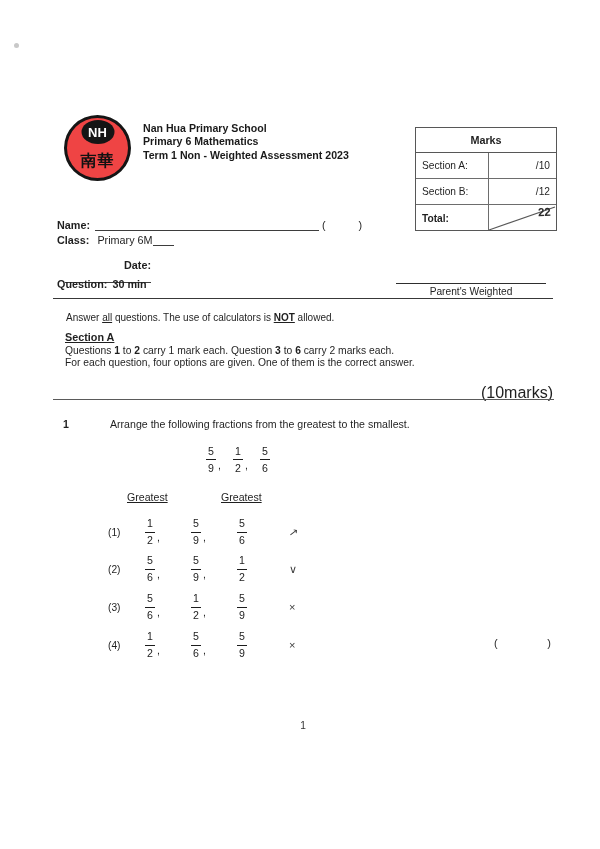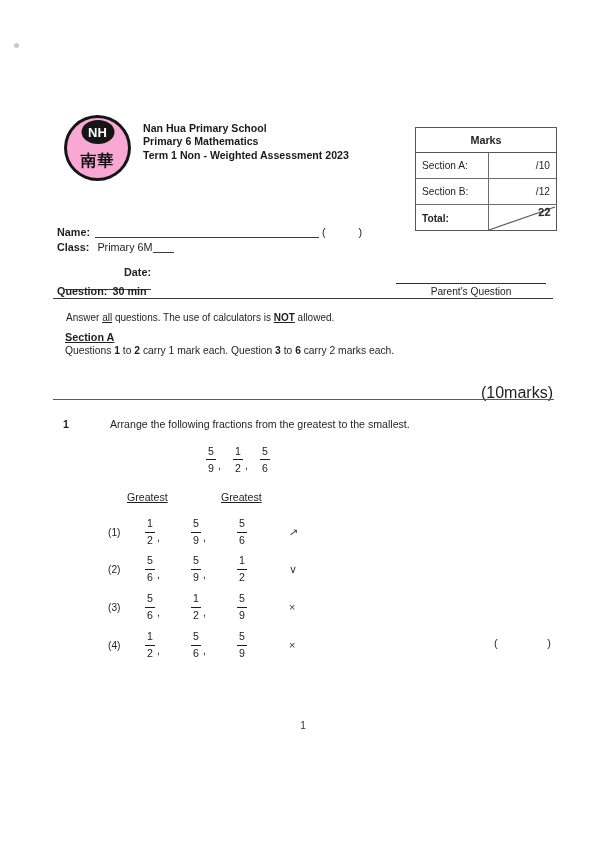--- a/index.html
+++ b/index.html
@@ -12,21 +12,21 @@
   .abs { position:absolute; }
   .b { font-weight:bold; }
   .u { text-decoration:underline; }
 
   
   #speck { left:14px; top:43px; width:5px; height:5px; border-radius:50%;
            background:#9a9a9a; opacity:.55; }
 
   
   #logo { left:64px; top:115px; width:67px; height:66px;
-          border:3.5px solid #151515; border-radius:50%; background:#f9a8d4; }
+          border:3.5px solid #151515; border-radius:50%; background:#ef4444; }
   #logo-oval { position:absolute; left:50%; transform:translateX(-50%); top:2px;
           width:33px; height:24px; background:#151515; border-radius:50%;
           color:#fff; font-weight:bold; font-size:13px;
           display:flex; align-items:center; justify-content:center; }
   #logo-cn { position:absolute; left:0; right:0; bottom:6px; text-align:center;
           font-weight:bold; font-size:16px; letter-spacing:1px; color:#111; }
 
   
   #header-block { left:143px; top:122px; font-size:10.6px; font-weight:bold;
           line-height:13.4px; color:#1a1a1a; }
@@ -43,21 +43,21 @@
   #marks-row-a, #marks-row-b { border-bottom:1.1px solid #6d6d6d; }
   #marks-vline { position:absolute; left:72px; top:25px; bottom:0; width:1.1px;
           background:#6d6d6d; }
   #total-cell { position:relative; flex:1; height:100%; }
   #total-cell svg { position:absolute; left:0; top:0; }
   #total-value { position:absolute; right:5px; top:1px; font-weight:bold;
           font-size:11.5px; transform:rotate(-3deg); color:#2b2b2b; }
   #marks-row-total .lbl { font-weight:bold; }
 
   
-  .info-row { left:57px; font-size:10.8px; display:flex; align-items:flex-end;margin-top:7px; }
+  .info-row { left:57px; font-size:10.8px; display:flex; align-items:flex-end; }
   .info-label { font-weight:bold; }
   .wline { display:inline-block; border-bottom:1.3px solid #3d3d3d; height:12px; }
   #name-row   { top:219px; }
   #class-row  { top:234px; }
   #date-row   { top:259px;flex-direction:column; }
   #duration-row { top:278px; }
   #name-line { width:224px; margin-left:5px; }
   #name-brackets { margin-left:3px; width:40px; display:flex;
           justify-content:space-between; }
   #class-value { margin-left:8px; font-weight:normal; }
@@ -173,32 +173,33 @@
   <div id="date-row" class="abs info-row">
     <span class="info-label">Date:</span>
     <span id="date-line" class="wline"></span>
   </div>
   <div id="duration-row" class="abs info-row">
     <span class="info-label">Question:</span>
     <span id="duration-value">30 min</span>
   </div>
 
   <div id="sig-line" class="abs"></div>
-  <div id="sig-label" class="abs">Parent's Question</div>
+  <div id="sig-label" class="abs">Parent's Weighted</div>
 
   <div id="hr1" class="abs"></div>
 
   <div id="answer-line" class="abs">
     <span>Answer </span><span class="u">all</span><span> questions. The use of calculators is </span><span class="u b">NOT</span><span> allowed.</span>
   </div>
 
   <div id="section-a-title" class="abs">Section A</div>
   <div id="inst-1" class="abs inst-line">
     <span>Questions </span><span class="b">1</span><span> to </span><span class="b">2</span><span> carry 1 mark each.  Question </span><span class="b">3</span><span> to </span><span class="b">6</span><span> carry 2 marks each.</span>
   </div>
+  <div id="inst-2" class="abs inst-line">For each question, four options are given. One of them is the correct answer.</div>
   <div id="marks-note" class="abs">(10marks)</div>
 
   <div id="hr2" class="abs"></div>
 
   <div id="q1-number" class="abs">1</div>
   <div id="q1-text" class="abs">Arrange the following fractions from the greatest to the smallest.</div>
 
   <div id="given-fracs" class="abs">
     <span class="fgroup">
       <span class="frac">

